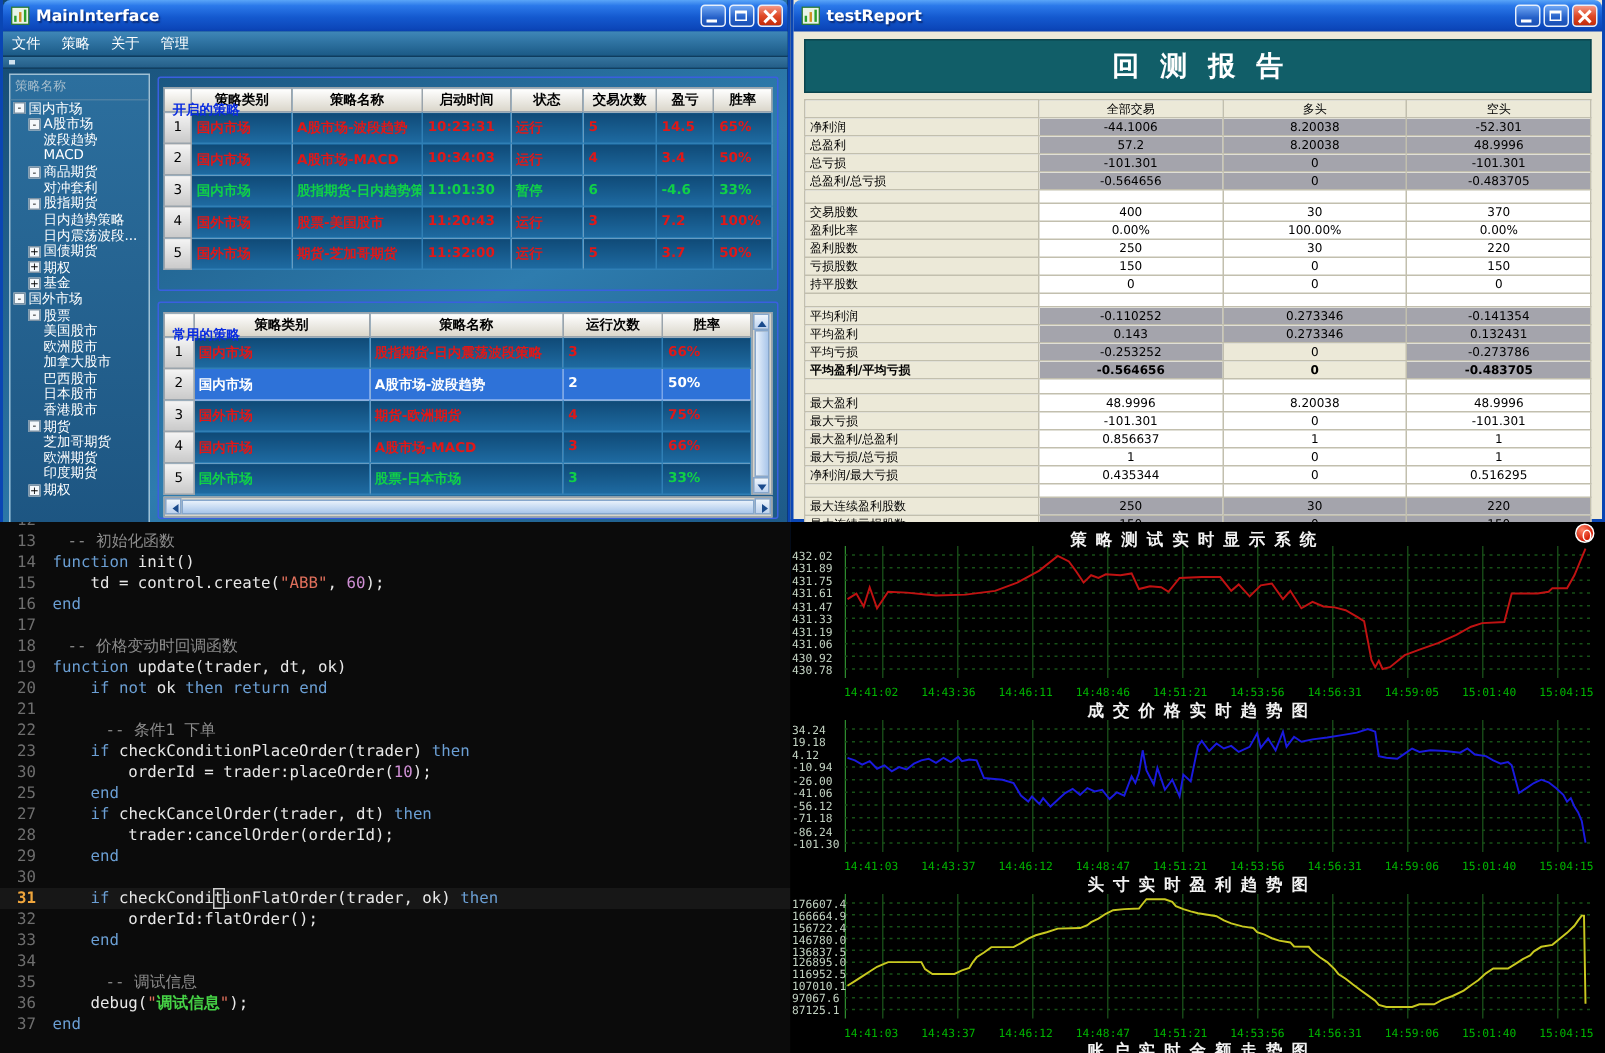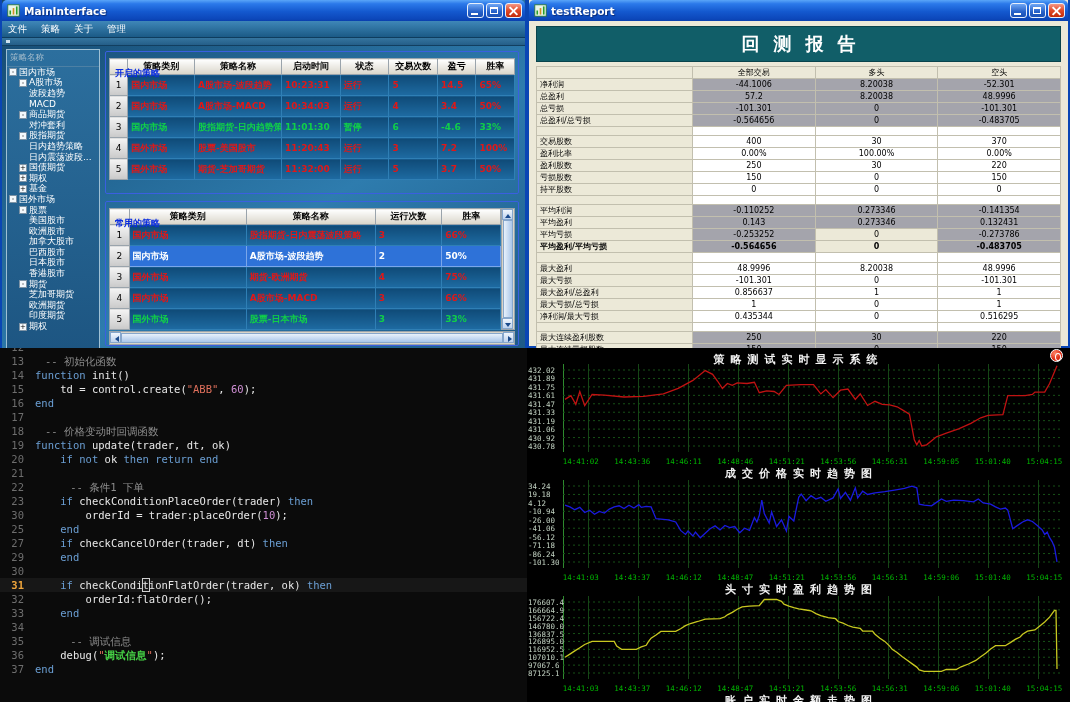--- a/index.html
+++ b/index.html
@@ -614,20 +614,21 @@
         <div class="cl"><span class="ln">17</span><span class="ctext"></span></div>
         <div class="cl"><span class="ln">18</span><span class="ctext"><span class="c-cm">-- 价格变动时回调函数</span></span></div>
         <div class="cl"><span class="ln">19</span><span class="ctext"><span class="c-kw">function</span><span class="c-pl"> update(trader, dt, ok)</span></span></div>
         <div class="cl"><span class="ln">20</span><span class="ctext"><span class="c-pl">    </span><span class="c-kw">if</span><span class="c-pl"> </span><span class="c-kw">not</span><span class="c-pl"> ok </span><span class="c-kw">then</span><span class="c-pl"> </span><span class="c-kw">return</span><span class="c-pl"> </span><span class="c-kw">end</span></span></div>
         <div class="cl"><span class="ln">21</span><span class="ctext"></span></div>
         <div class="cl"><span class="ln">22</span><span class="ctext"><span class="c-cm">    -- 条件1 下单</span></span></div>
         <div class="cl"><span class="ln">23</span><span class="ctext"><span class="c-pl">    </span><span class="c-kw">if</span><span class="c-pl"> checkConditionPlaceOrder(trader) </span><span class="c-kw">then</span></span></div>
         <div class="cl"><span class="ln">30</span><span class="ctext"><span class="c-pl">        orderId = trader:placeOrder(</span><span class="c-num">10</span><span class="c-pl">);</span></span></div>
         <div class="cl"><span class="ln">25</span><span class="ctext"><span class="c-pl">    </span><span class="c-kw">end</span></span></div>
         <div class="cl"><span class="ln">27</span><span class="ctext"><span class="c-pl">    </span><span class="c-kw">if</span><span class="c-pl"> checkCancelOrder(trader, dt) </span><span class="c-kw">then</span></span></div>
+        <div class="cl"><span class="ln">28</span><span class="ctext"><span class="c-pl">        trader:cancelOrder(orderId);</span></span></div>
         <div class="cl"><span class="ln">29</span><span class="ctext"><span class="c-pl">    </span><span class="c-kw">end</span></span></div>
         <div class="cl"><span class="ln">30</span><span class="ctext"></span></div>
         <div class="cl cur-line"><span class="ln">31</span><span class="ctext"><span class="c-pl">    </span><span class="c-kw">if</span><span class="c-pl"> checkCondi</span><span class="c-cur">t</span><span class="c-pl">ionFlatOrder(trader, ok) </span><span class="c-kw">then</span></span></div>
         <div class="cl"><span class="ln">32</span><span class="ctext"><span class="c-pl">        orderId:flatOrder();</span></span></div>
         <div class="cl"><span class="ln">33</span><span class="ctext"><span class="c-pl">    </span><span class="c-kw">end</span></span></div>
         <div class="cl"><span class="ln">34</span><span class="ctext"></span></div>
         <div class="cl"><span class="ln">35</span><span class="ctext"><span class="c-cm">    -- 调试信息</span></span></div>
         <div class="cl"><span class="ln">36</span><span class="ctext"><span class="c-pl">    debug(</span><span class="c-str">"</span><span class="c-grn">调试信息</span><span class="c-str">"</span><span class="c-pl">);</span></span></div>
         <div class="cl"><span class="ln">37</span><span class="ctext"><span class="c-kw">end</span></span></div>
       </div>

